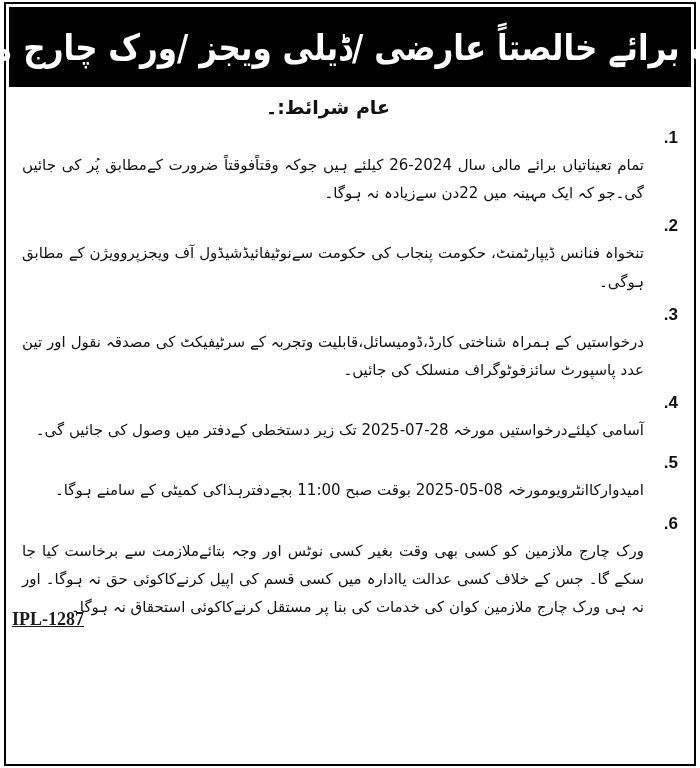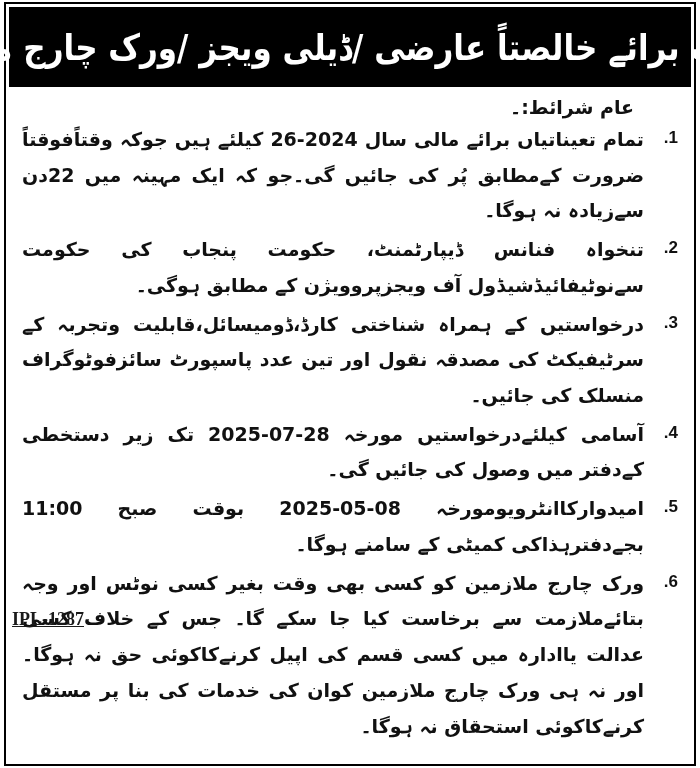--- a/index.html
+++ b/index.html
@@ -53,44 +53,45 @@
     font-size: 19px;
     font-weight: bold;
     line-height: 2.22;
     text-align: justify;
     text-align-last: right;
   }
   .cond-head {
     margin: 2px 44px 4px 0;
     font-size: 19px;
     font-weight: bold;
-    text-align: right;
+    text-align: center;
   }
   .cond-list { margin: 0; }
   .cond-item {
     display: flex;
     direction: rtl;
     margin-bottom: 3px;
   }
   .cond-num {
     flex: 0 0 34px;
     direction: rtl;
     font-size: 17px;
     font-weight: bold;
     line-height: 1.85;
     text-align: right;
     font-family: "Liberation Sans", sans-serif;
   }
   .cond-text {
     flex: 1 1 auto;
-    font-size: 19px;
-    font-weight: bold;
+    font-size: 15px;
+    font-weight: normal;
     line-height: 1.88;
     text-align: justify;
     text-align-last: right;
+    margin-top: 29px;
   }
   .ipl-code {
     position: absolute;
     left: 12px;
     bottom: 138px;
     direction: ltr;
     font-family: Liberation Serif, serif;
     font-size: 18px;
     font-weight: bold;
     color: #1a1a1a;

